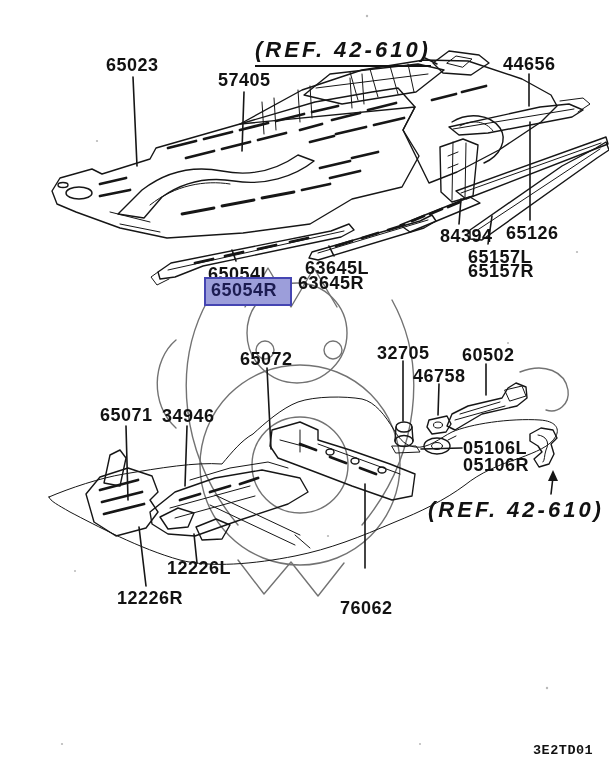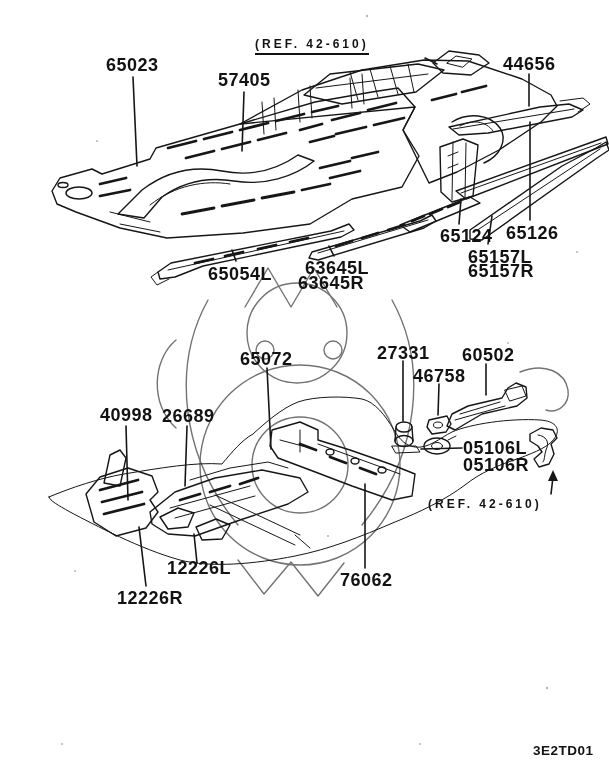--- a/index.html
+++ b/index.html
@@ -16,30 +16,30 @@
   .art .rib { stroke-width:2.8; }
   .art .thin { stroke-width:1; }
   .art .leader { stroke-width:1.6; }
   .art .arrowhead { fill:#161616; stroke:none; }
   .art .wm { stroke:#dadada; opacity:.6; }
   .art .speck { fill:#9a9a9a; stroke:none; opacity:.7; }
   .label {
     position:absolute; line-height:1.18; white-space:nowrap;
     font-weight:bold; font-size:18px; letter-spacing:.5px; color:#121212;
   }
-  .ref { font-size:12px; letter-spacing:3px; }
+  .ref { font-size:22px; letter-spacing:3px;font-style:italic; }
   .ref-underline { border-bottom:2.5px solid #121212; padding-bottom:2px; }
   .hl {
     background:var(--highlight-fill,#9c9eda);
     border:2px solid var(--highlight-border,#4545b2);
     color:var(--highlight-text,#1c1c52);
     padding:1px 13px 3px 5px;
   }
   .page-code {
-    position:absolute; font-family:Liberation Sans, sans-serif;
+    position:absolute; font-family:Liberation Mono, monospace;
     font-weight:bold; font-size:13.5px; letter-spacing:.5px; color:#121212;text-align:right;
   }
 </style>
 </head>
 <body>
 
 <div class="page">
 
   <svg class="art" width="609" height="768" viewBox="0 0 609 768">
 
@@ -226,34 +226,35 @@
       <line class="leader" x1="365" y1="568" x2="365" y2="484"></line>
       <line class="leader" x1="551" y1="494" x2="553" y2="477"></line>
       <polygon class="arrowhead" points="553,470 548,481 558,481"></polygon>
     </g>
   </svg>
 
   <div class="label" style="left:106px; top:55px">65023</div>
   <div class="label" style="left:218px; top:70px">57405</div>
   <div class="label ref ref-underline" style="left:255px; top:37px">(REF. 42-610)</div>
   <div class="label" style="left:503px; top:54px">44656</div>
-  <div class="label" style="left:440px; top:226px">65124</div>
+  <div class="label" style="left:440px; top:226px">84394</div>
   <div class="label" style="left:506px; top:223px">65126</div>
   <div class="label" style="left:468px; top:247px">65157L</div>
   <div class="label" style="left:468px; top:261px">65157R</div>
   <div class="label" style="left:208px; top:264px">65054L</div>
+  <div class="label hl" style="left:204px; top:277px">65054R</div>
   <div class="label" style="left:305px; top:258px">63645L</div>
   <div class="label" style="left:298px; top:273px">63645R</div>
   <div class="label" style="left:240px; top:349px">65072</div>
-  <div class="label" style="left:377px; top:343px">27331</div>
+  <div class="label" style="left:377px; top:343px">32705</div>
   <div class="label" style="left:462px; top:345px">60502</div>
   <div class="label" style="left:413px; top:366px">46758</div>
-  <div class="label" style="left:100px; top:405px">40998</div>
-  <div class="label" style="left:162px; top:406px">26689</div>
+  <div class="label" style="left:100px; top:405px">65071</div>
+  <div class="label" style="left:162px; top:406px">34946</div>
   <div class="label" style="left:463px; top:438px">05106L</div>
   <div class="label" style="left:463px; top:455px">05106R</div>
   <div class="label ref" style="left:428px; top:497px">(REF. 42-610)</div>
   <div class="label" style="left:167px; top:558px">12226L</div>
   <div class="label" style="left:117px; top:588px">12226R</div>
-  <div class="label" style="left:340px; top:570px">76062</div>
+  <div class="label" style="left:340px; top:598px">76062</div>
 
   <div class="page-code" style="left:533px; top:743px">3E2TD01</div>
 </div>
 
 </body></html>

